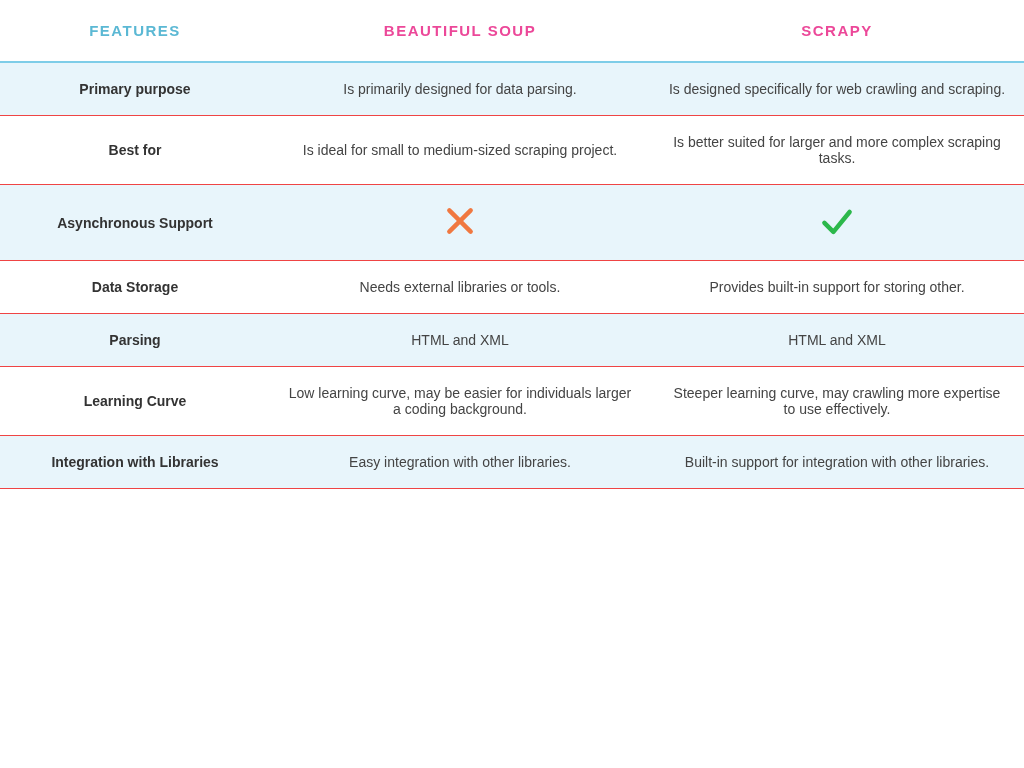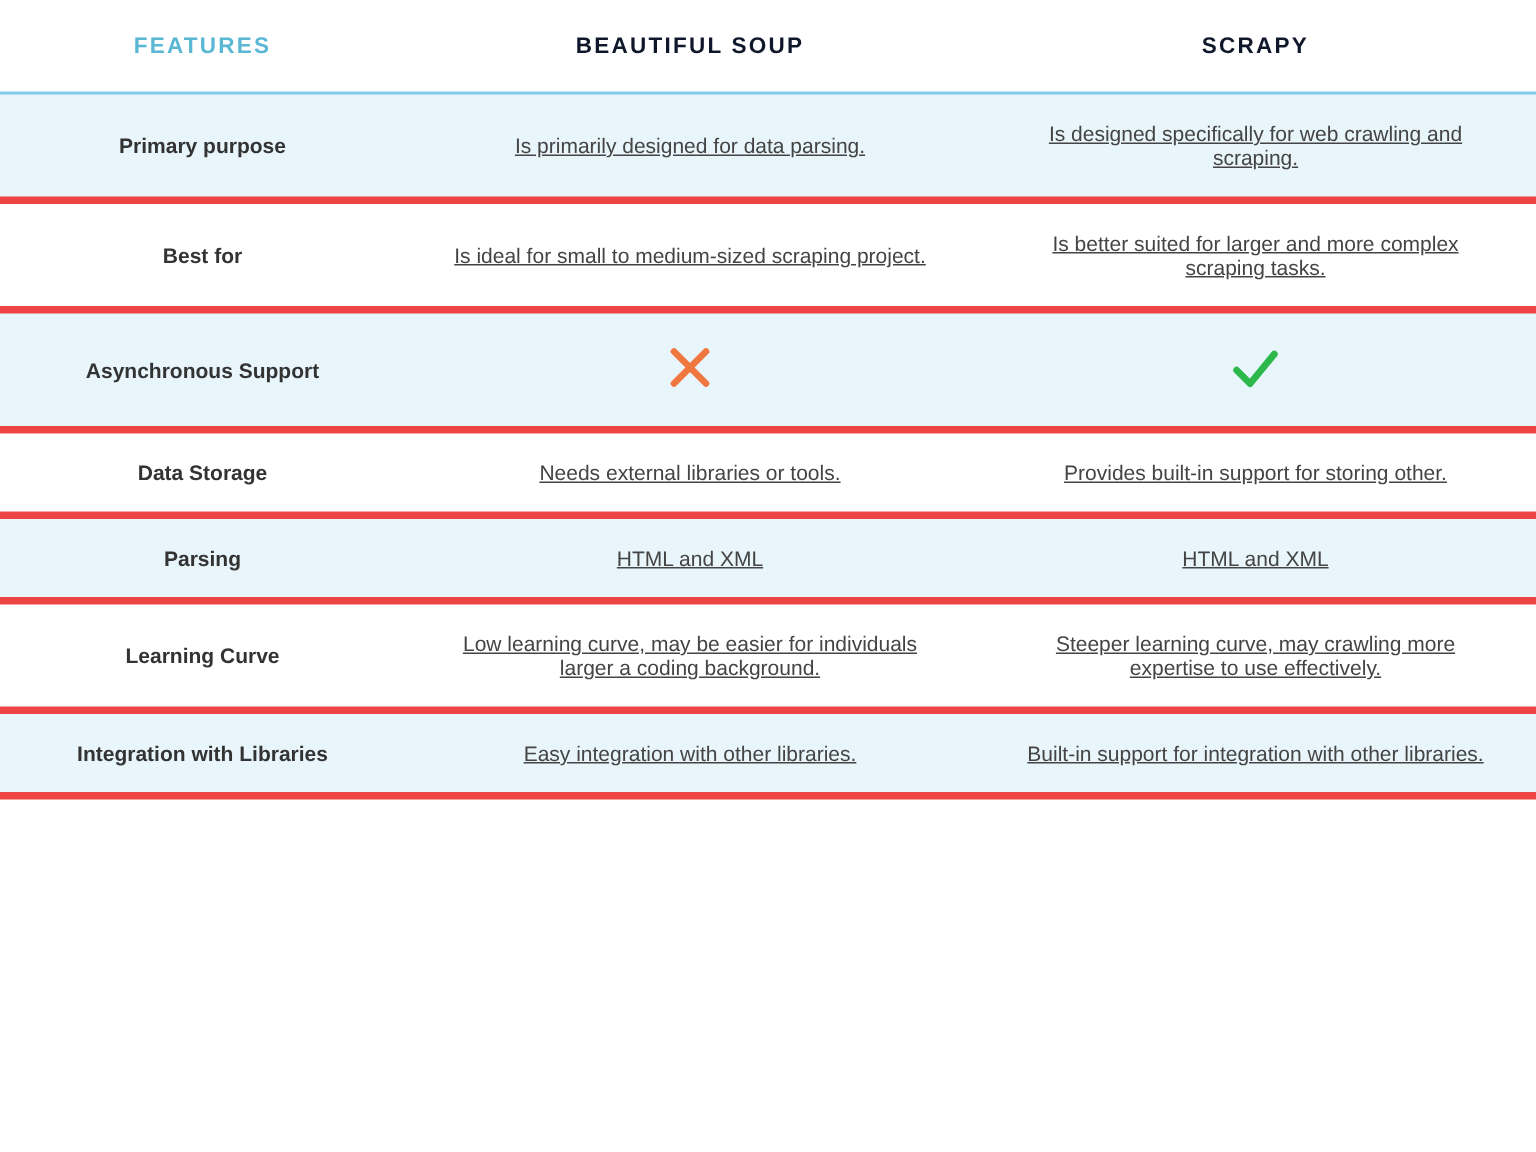--- a/index.html
+++ b/index.html
@@ -22,23 +22,23 @@
       table-layout: fixed;
     }
 
     table {
       width: 100%;
       border-collapse: collapse;
       table-layout: fixed;
     }
 
     th, td {
-      padding: 18px 32px;
+      padding: 18px 16px;
       text-align: center;
-      border-bottom: 5px solid #ef4444;
+      border-bottom: 1px solid #ef4444;
       vertical-align: middle;
     }
 
     thead tr {
       background: #fff;
     }
 
     th {
       font-size: 15px;
       font-weight: 800;
@@ -47,21 +47,21 @@
       color: #333;
       border-bottom: 2px solid #7ecde8;
       padding: 22px 20px;
     }
 
     th:first-child {
       color: #5bb8d4;
     }
 
     th:not(:first-child) {
-      color: #0f172a;
+      color: #ec4899;
     }
 
     
     tr.row-shaded td {
       background: #e8f5fb;
     }
 
     tr.row-white td {
       background: #ffffff;
       margin-top: 25px;
@@ -72,21 +72,20 @@
       font-size: 14px;
       color: #333;
       text-align: center;
       background: inherit;
     }
 
     td:not(:first-child) {
       font-size: 14px;
       color: #444;
       font-weight: 400;
-      text-decoration: underline;
     }
 
     .col-feature {
       width: 270px;
     }
 
     .col-bs {
       width: 380px;
     }
 

